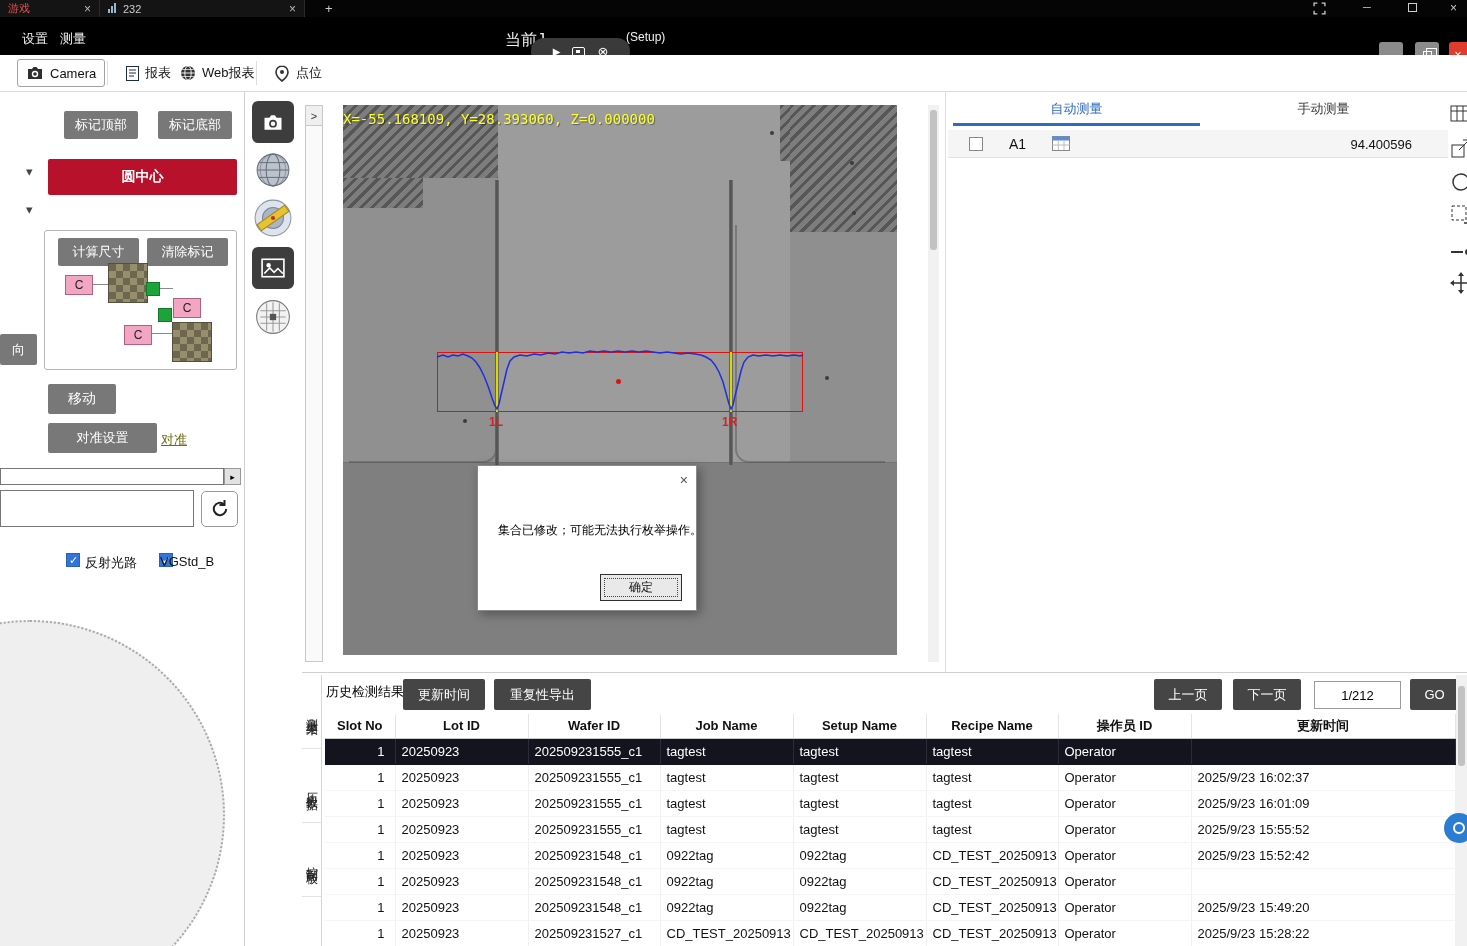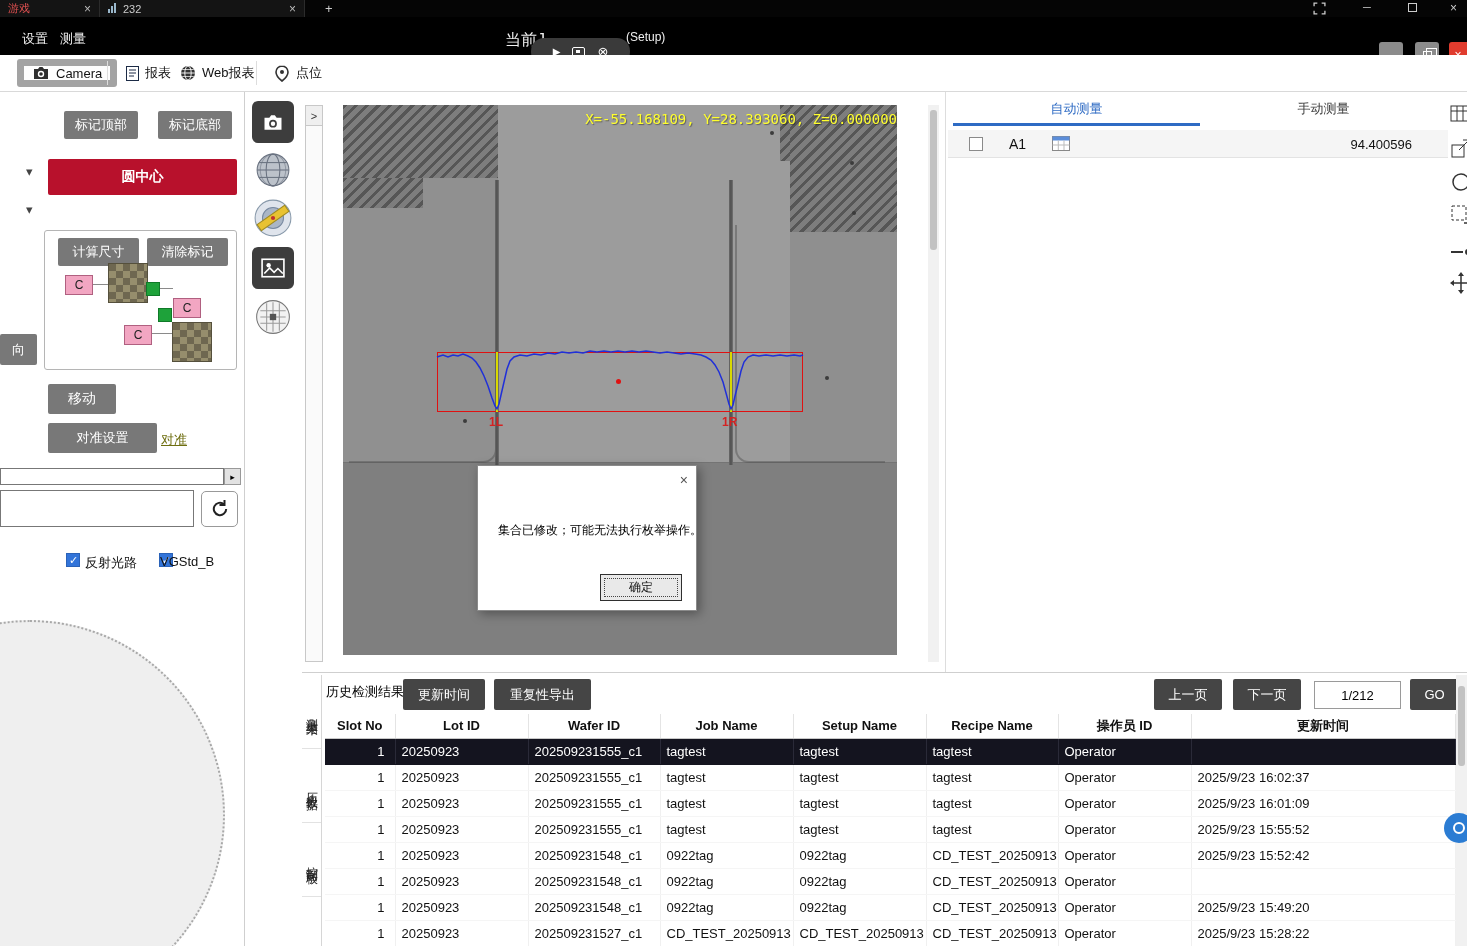--- a/index.html
+++ b/index.html
@@ -18,21 +18,21 @@
 .menuitem{position:absolute;top:13px;font-size:13px;color:#f0f0f0;cursor:pointer}
 .pill{position:absolute;left:531px;top:21px;width:99px;height:27px;background:#3a3a3a;border-radius:13px;display:flex;align-items:center;justify-content:center;gap:12px;color:#fff}
 .winbtn{position:absolute;top:25px;width:24px;height:26px;border-radius:3px;background:#8b8b8b;color:#fff;display:flex;align-items:center;justify-content:center;font-size:12px;cursor:pointer}
 .scrico{display:inline-block;width:13px;height:10px;border:1.5px solid #fff;border-radius:2px;position:relative}
 .scrico:after{content:"";position:absolute;left:3px;top:2px;width:4px;height:3px;background:#fff}
 .restico{display:inline-block;width:9px;height:9px;border:1px solid #fff;position:relative}
 .restico:before{content:"";position:absolute;left:2px;top:-4px;width:9px;height:9px;border:1px solid #fff}
 
 .toolbar{left:0;top:55px;width:1467px;height:37px;background:#fff;border-bottom:1px solid #d9d9d9}
 .tbtn{position:absolute;top:4px;height:28px;display:flex;align-items:center;gap:6px;padding:0 8px;font-size:13px;color:#111;cursor:pointer}
-.tbtn.outlined{border:7px solid #a3a3a3;border-radius:3px;background:#fdfdfd}
+.tbtn.outlined{border:1px solid #a3a3a3;border-radius:3px;background:#fdfdfd}
 .tsep{position:absolute;top:6px;width:1px;height:24px;background:#ddd}
 
 .btn{display:flex;align-items:center;justify-content:center;cursor:pointer;white-space:nowrap}
 .btn-gray{background:#787878;color:#fff;border:none;border-radius:2px;font-size:13px}
 .btn-dark{background:#454545;color:#fff;border:none;border-radius:2px;font-size:13px}
 .btn-red{background:#b8112c;color:#fff;border:none;border-radius:2px;font-size:14px;font-weight:bold}
 
 .leftpanel{left:0;top:92px;width:245px;height:854px;background:#fff;border-right:1px solid #cfcfcf;overflow:hidden}
 .groupbox{position:absolute;left:44px;top:138px;width:193px;height:140px;border:1px solid #b5b5b5;border-radius:3px}
 .checker{background-color:#6e6750;background-image:linear-gradient(45deg,#968e6d 25%,transparent 25%,transparent 75%,#968e6d 75%),linear-gradient(45deg,#968e6d 25%,transparent 25%,transparent 75%,#968e6d 75%);background-size:14px 14px;background-position:0 0,7px 7px;border:1px solid #55503c}
@@ -50,21 +50,21 @@
 
 .iconstrip{left:245px;top:92px;width:57px;height:583px;background:#fff}
 .stripbtn{position:absolute;left:7px;width:42px;height:42px;display:flex;align-items:center;justify-content:center;cursor:pointer;border-radius:6px}
 .stripbtn.dark{background:#3d3d3d}
 
 .collapsestrip{left:305px;top:105px;width:18px;height:557px;background:#fafafa;border:1px solid #c8c8c8}
 .collapsebtn{position:absolute;left:0;top:0;width:16px;height:20px;background:#efefef;border-bottom:1px solid #c8c8c8;font-size:11px;color:#333;display:flex;align-items:center;justify-content:center;cursor:pointer}
 #viewer{left:343px;top:105px;width:554px;height:550px;background:#888;overflow:hidden;cursor:crosshair}
 #viewer .layer{position:absolute}
 .hatch{background:repeating-linear-gradient(135deg,#565656 0 3px,#7d7d7d 3px 8px)}
-.coordtext{position:absolute;left:0;right:0;top:6px;text-align:right;color:#ffff2e;font-size:14px;font-family:"DejaVu Sans Mono",monospace;text-shadow:1px 1px 1px rgba(0,0,0,.4)}
+.coordtext{position:absolute;left:0;right:0;top:6px;text-align:left;color:#ffff2e;font-size:14px;font-family:"DejaVu Sans Mono",monospace;text-shadow:1px 1px 1px rgba(0,0,0,.4)}
 .redbox{position:absolute;border:1px solid #e01111;background:transparent}
 .yline{position:absolute;width:2px;background:#d9d900}
 .rmark{position:absolute;color:#d42222;font-size:12px;font-weight:bold}
 .vdot{position:absolute;width:4px;height:4px;border-radius:50%;background:#3c3c3c}
 .corner-br{position:absolute;border-right:2px solid rgba(80,80,80,.45);border-bottom:2px solid rgba(80,80,80,.45);border-radius:0 0 14px 0}
 .corner-bl{position:absolute;border-left:2px solid rgba(80,80,80,.45);border-bottom:2px solid rgba(80,80,80,.45);border-radius:0 0 0 14px}
 .groove{position:absolute;width:4px;background:linear-gradient(90deg,#6a6a6a,#4e4e4e,#757575)}
 
 .dialog{left:477px;top:465px;width:220px;height:146px;background:#fff;border:1px solid #8a8a8a;box-shadow:3px 3px 10px rgba(0,0,0,.35);z-index:60}
 .dlgclose{position:absolute;right:8px;top:6px;color:#555;font-size:14px;cursor:pointer}

